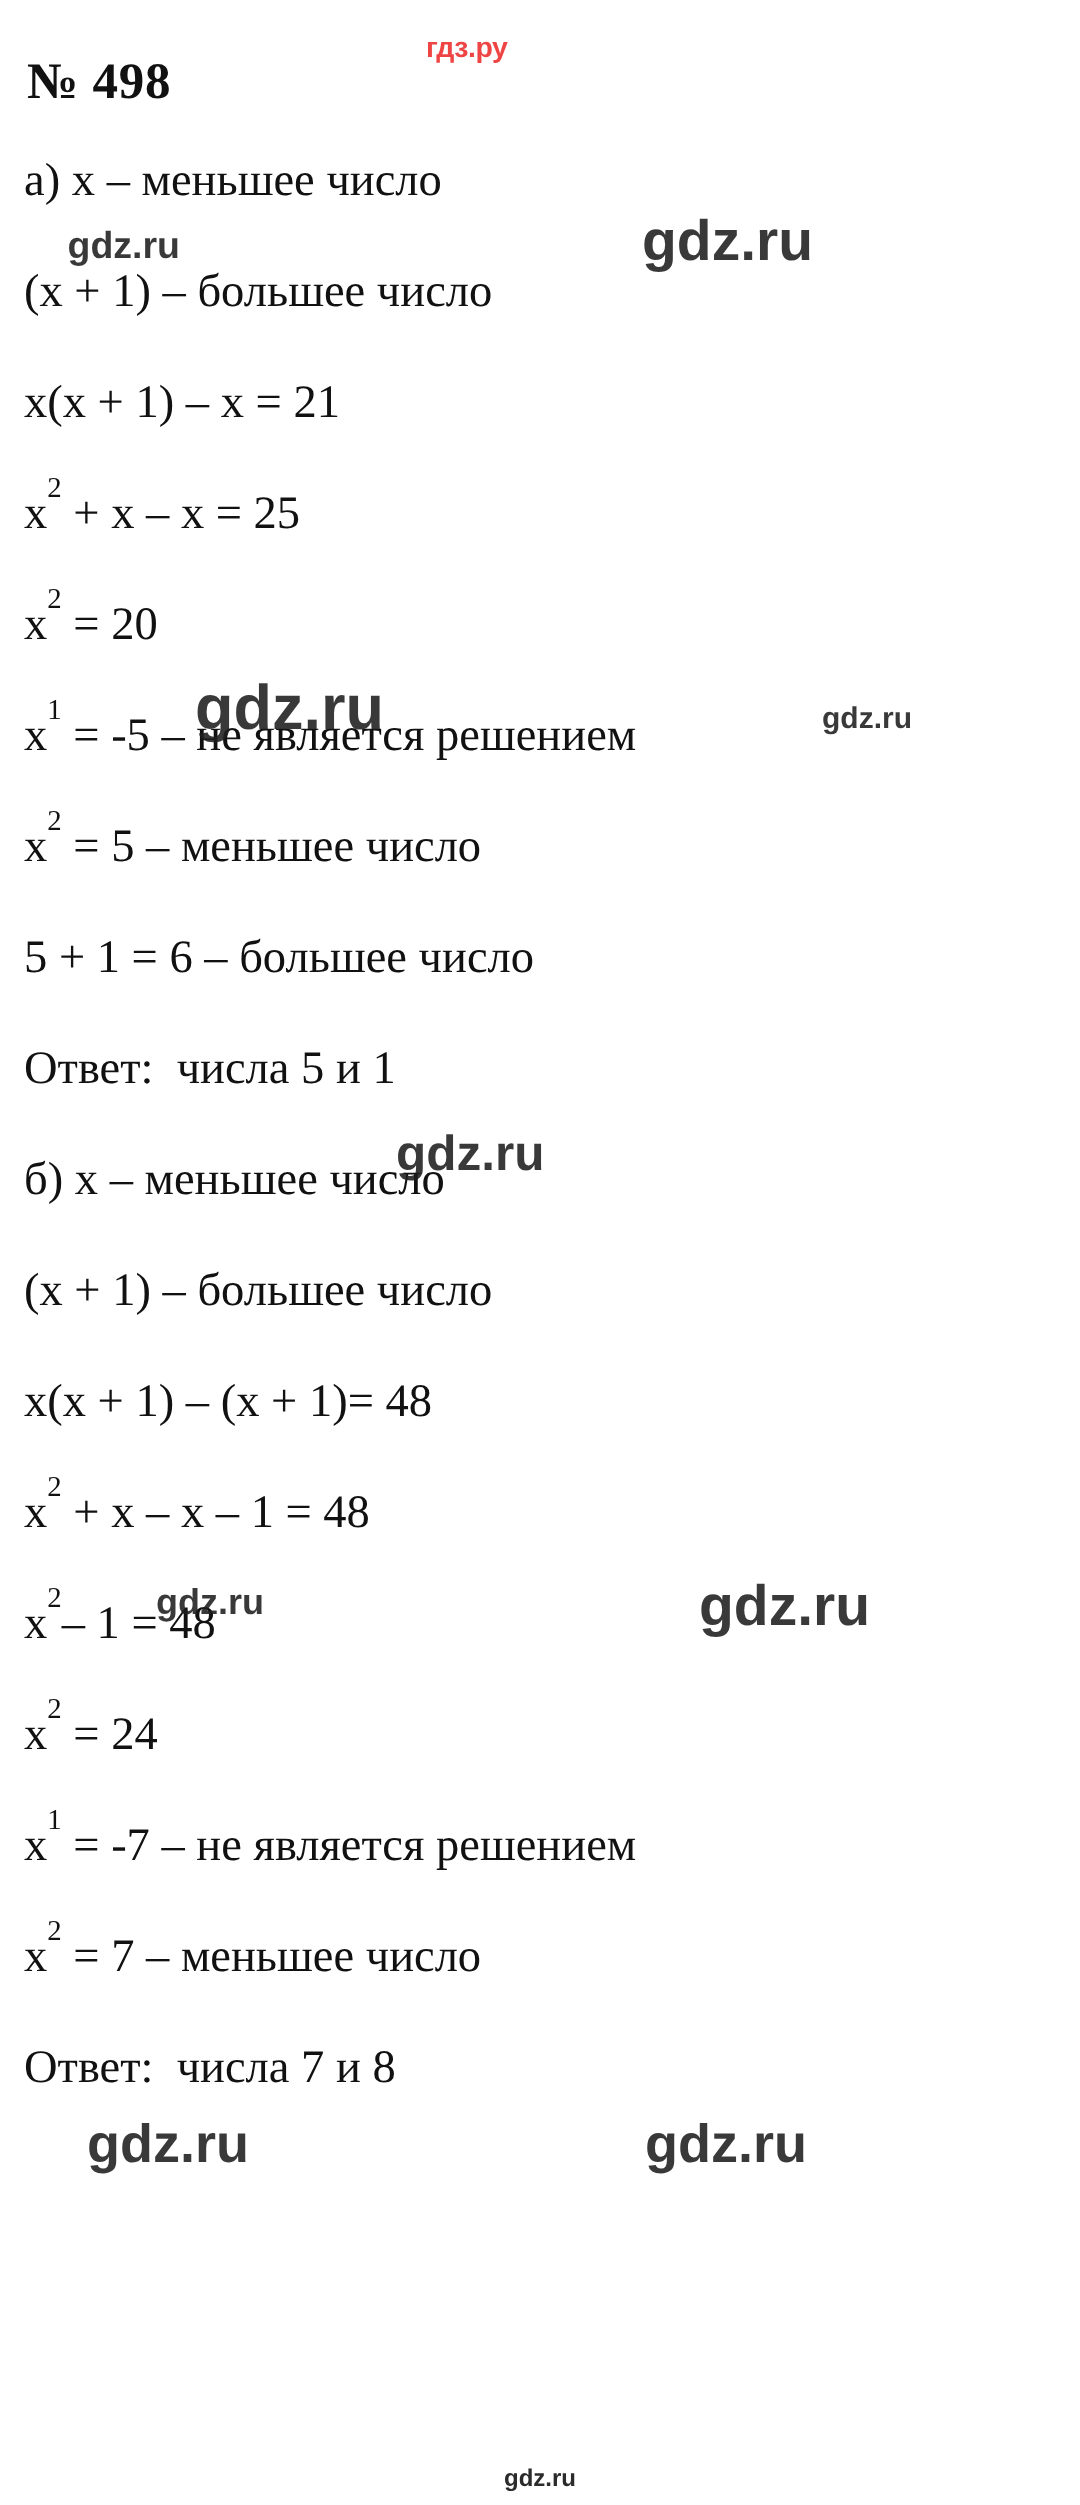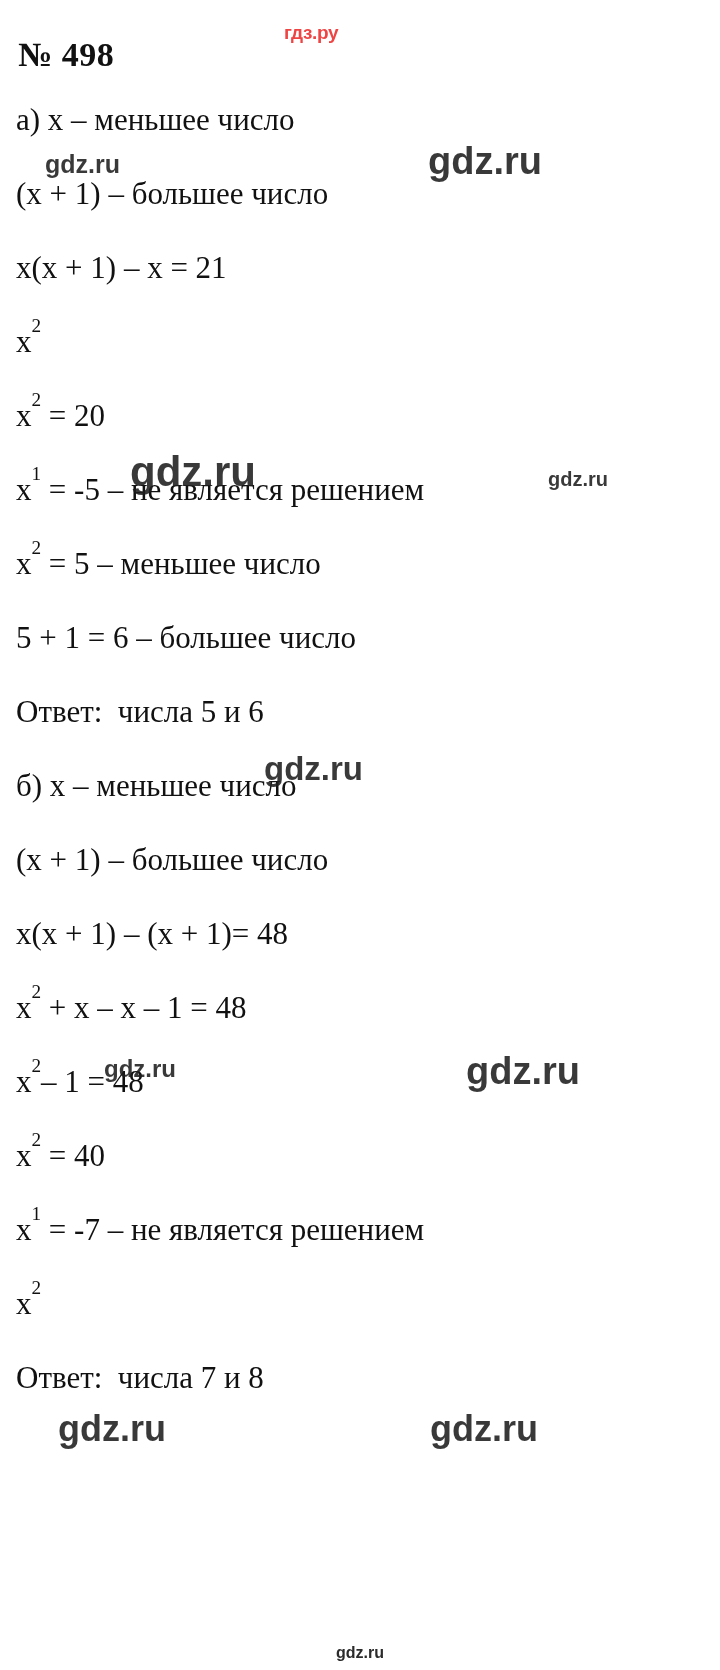--- a/index.html
+++ b/index.html
@@ -107,47 +107,47 @@
 <div class="task-title">№ 498</div>
 
 <div class="solution">
 
   <div class="line"><span>а)</span><span> </span><span>x – меньшее число</span></div>
 
   <div class="line"><span>(x + 1) – большее число</span></div>
 
   <div class="line"><span>x(x + 1) – x = 21</span></div>
 
-  <div class="line"><span>x</span><sup>2</sup></div>
+  <div class="line"><span>x</span><sup>2</sup><span> + x – x = 25</span></div>
 
   <div class="line"><span>x</span><sup>2</sup><span> = 20</span></div>
 
   <div class="line"><span>x</span><sub>1</sub><span> = -5 – не является решением</span></div>
 
   <div class="line"><span>x</span><sub>2</sub><span> = 5 – меньшее число</span></div>
 
   <div class="line"><span>5 + 1 = 6 – большее число</span></div>
 
-  <div class="line"><span>Ответ:  числа 5 и 6</span></div>
+  <div class="line"><span>Ответ:  числа 5 и 1</span></div>
 
   <div class="line"><span>б)</span><span> </span><span>x – меньшее число</span></div>
 
   <div class="line"><span>(x + 1) – большее число</span></div>
 
   <div class="line"><span>x(x + 1) – (x + 1)= 48</span></div>
 
   <div class="line"><span>x</span><sup>2</sup><span> + x – x – 1 = 48</span></div>
 
   <div class="line"><span>x</span><sup>2</sup><span>– 1 = 48</span></div>
 
-  <div class="line"><span>x</span><sup>2</sup><span> = 40</span></div>
+  <div class="line"><span>x</span><sup>2</sup><span> = 24</span></div>
 
   <div class="line"><span>x</span><sub>1</sub><span> = -7 – не является решением</span></div>
 
-  <div class="line"><span>x</span><sub>2</sub></div>
+  <div class="line"><span>x</span><sub>2</sub><span> = 7 – меньшее число</span></div>
 
 
   <div class="line"><span>Ответ:  числа 7 и 8</span></div>
 
 </div>
 
 <div class="wm wm-1">gdz.ru</div>
 <div class="wm wm-2">gdz.ru</div>
 <div class="wm wm-3">gdz.ru</div>
 <div class="wm wm-4">gdz.ru</div>

